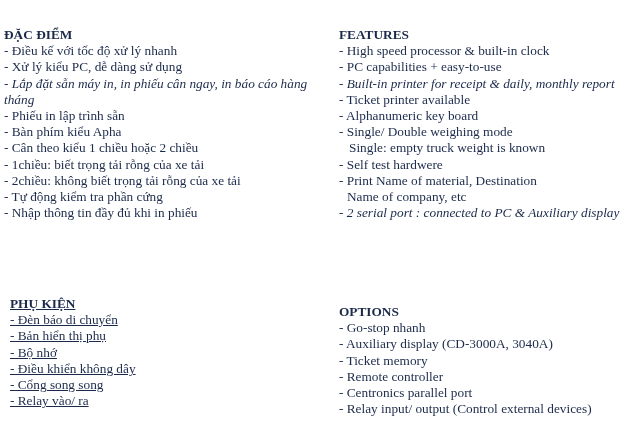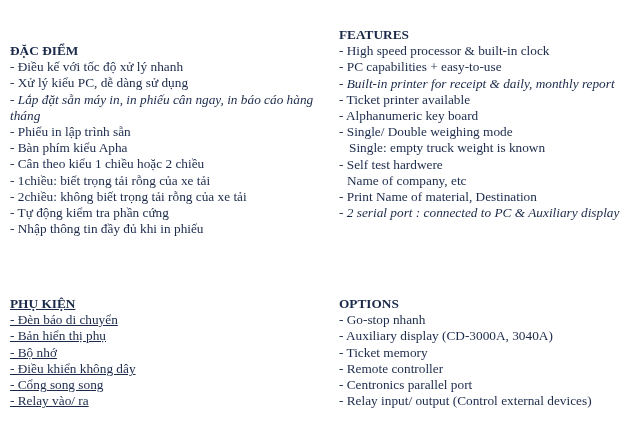--- a/index.html
+++ b/index.html
@@ -8,21 +8,21 @@
   .block { position:absolute; line-height:16.2px; }
   .h { font-weight:bold; }
   .line { white-space:nowrap; }
   .wrap { white-space:normal;font-style:italic; }
   .indent1 { padding-left:10px; }
   .indent2 { padding-left:8px; }
 </style>
 </head>
 <body>
 
-<div class="block" style="left:10px; top:27px; width:315px;margin-top:16px;">
+<div class="block" style="left:4px; top:27px; width:315px;">
   <div class="h line">ĐẶC ĐIỂM</div>
   <div class="line">- Điều kế với tốc độ xử lý nhanh</div>
   <div class="line">- Xử lý kiểu PC, dễ dàng sử dụng</div>
   <div class="wrap">- Lắp đặt sẵn máy in, in phiếu cân ngay, in báo cáo hàng tháng</div>
   <div class="line">- Phiếu in lập trình sẵn</div>
   <div class="line">- Bàn phím kiểu Apha</div>
   <div class="line">- Cân theo kiểu 1 chiều hoặc 2 chiều</div>
   <div class="line">- 1chiều: biết trọng tải rỗng của xe tải</div>
   <div class="line">- 2chiều: không biết trọng tải rỗng của xe tải</div>
   <div class="line">- Tự động kiểm tra phần cứng</div>
@@ -32,36 +32,36 @@
 <div class="block" style="left:339px; top:27px; width:292px;">
   <div class="h line">FEATURES</div>
   <div class="line">- High speed processor &amp; built-in clock</div>
   <div class="line">- PC capabilities + easy-to-use</div>
   <div class="wrap">- Built-in printer for receipt &amp; daily, monthly report</div>
   <div class="line">- Ticket printer available</div>
   <div class="line">- Alphanumeric key board</div>
   <div class="line">- Single/ Double weighing mode</div>
   <div class="line indent1">Single: empty truck weight is known</div>
   <div class="line">- Self test hardwere</div>
+  <div class="line">- Print Name of material, Destination</div>
   <div class="line indent2">Name of company, etc</div>
-  <div class="line">- Print Name of material, Destination</div>
   <div class="wrap">- 2 serial port : connected to PC &amp; Auxiliary display</div>
 </div>
 
 <div class="block" style="left:10px; top:296px; width:315px;text-decoration:underline;">
   <div class="h line">PHỤ KIỆN</div>
   <div class="line">- Đèn báo di chuyển</div>
   <div class="line">- Bản hiển thị phụ</div>
   <div class="line">- Bộ nhớ</div>
   <div class="line">- Điều khiển không dây</div>
   <div class="line">- Cổng song song</div>
   <div class="line">- Relay vào/ ra</div>
 </div>
 
-<div class="block" style="left:339px; top:296px; width:292px;">
+<div class="block" style="left:339px; top:304px; width:292px;">
   <div class="h line">OPTIONS</div>
   <div class="line">- Go-stop nhanh</div>
   <div class="line">- Auxiliary display (CD-3000A, 3040A)</div>
   <div class="line">- Ticket memory</div>
   <div class="line">- Remote controller</div>
   <div class="line">- Centronics parallel port</div>
   <div class="line">- Relay input/ output (Control external devices)</div>
 </div>
 
 </body></html>

